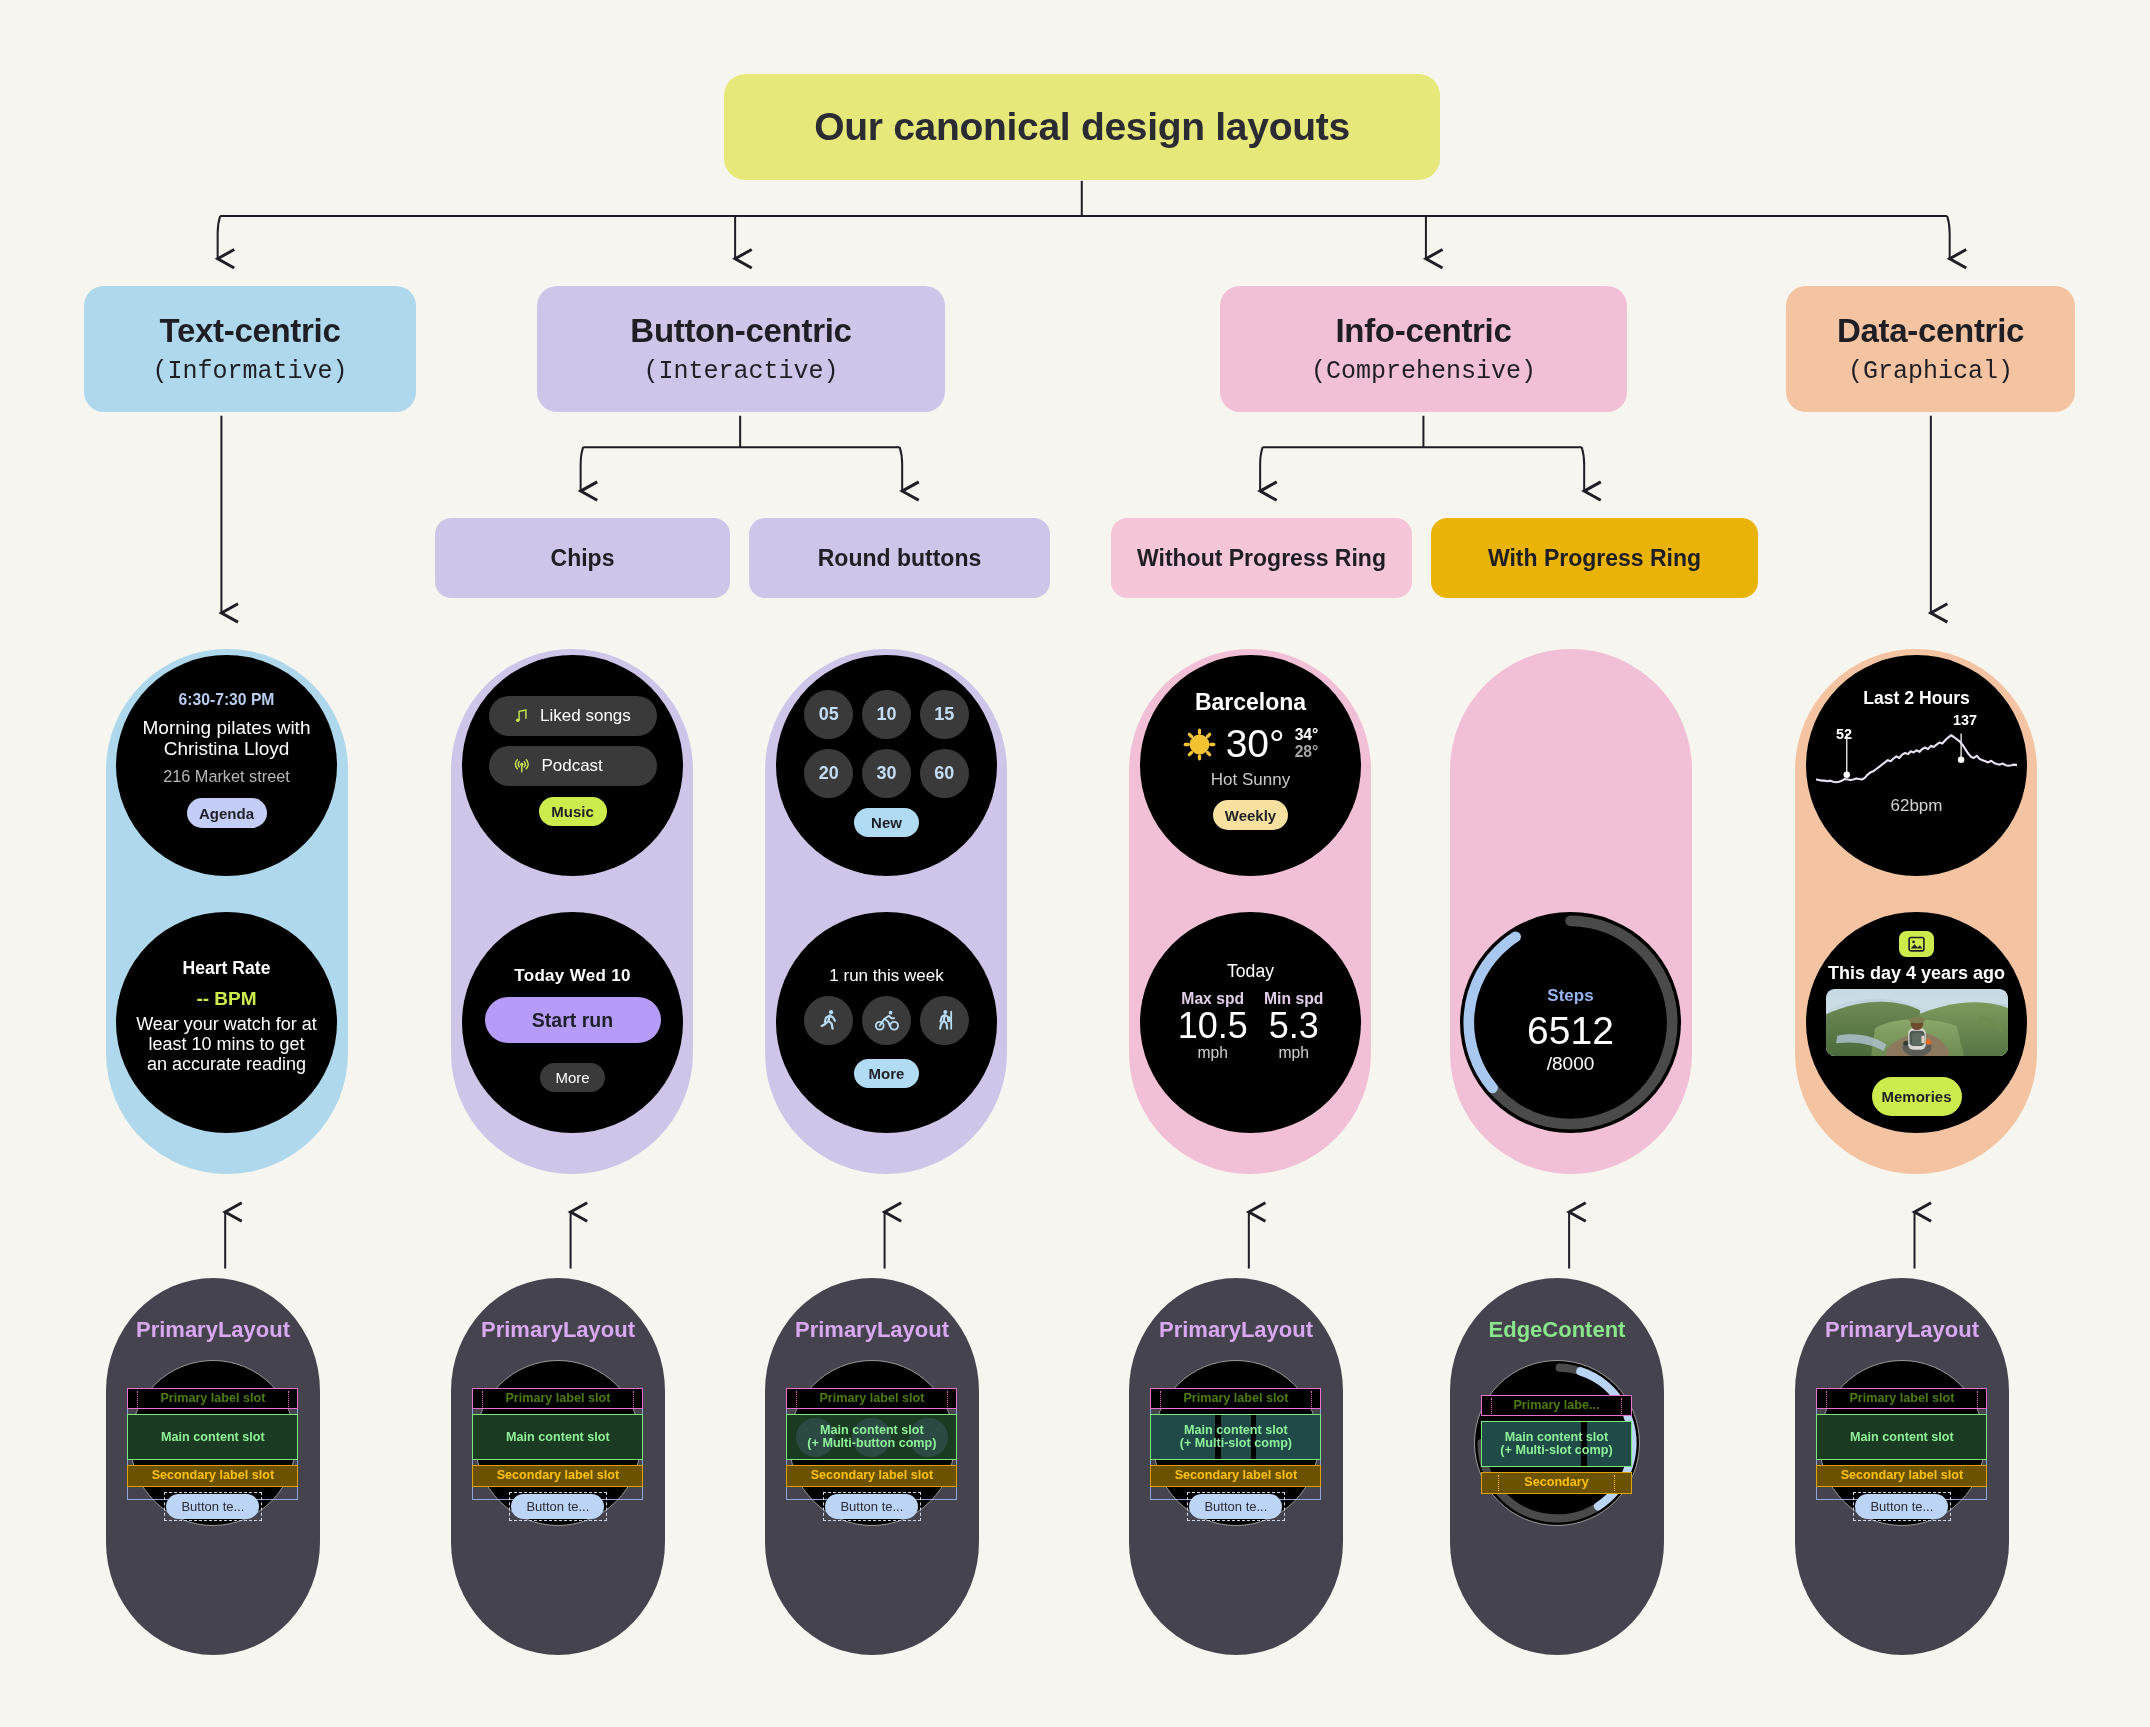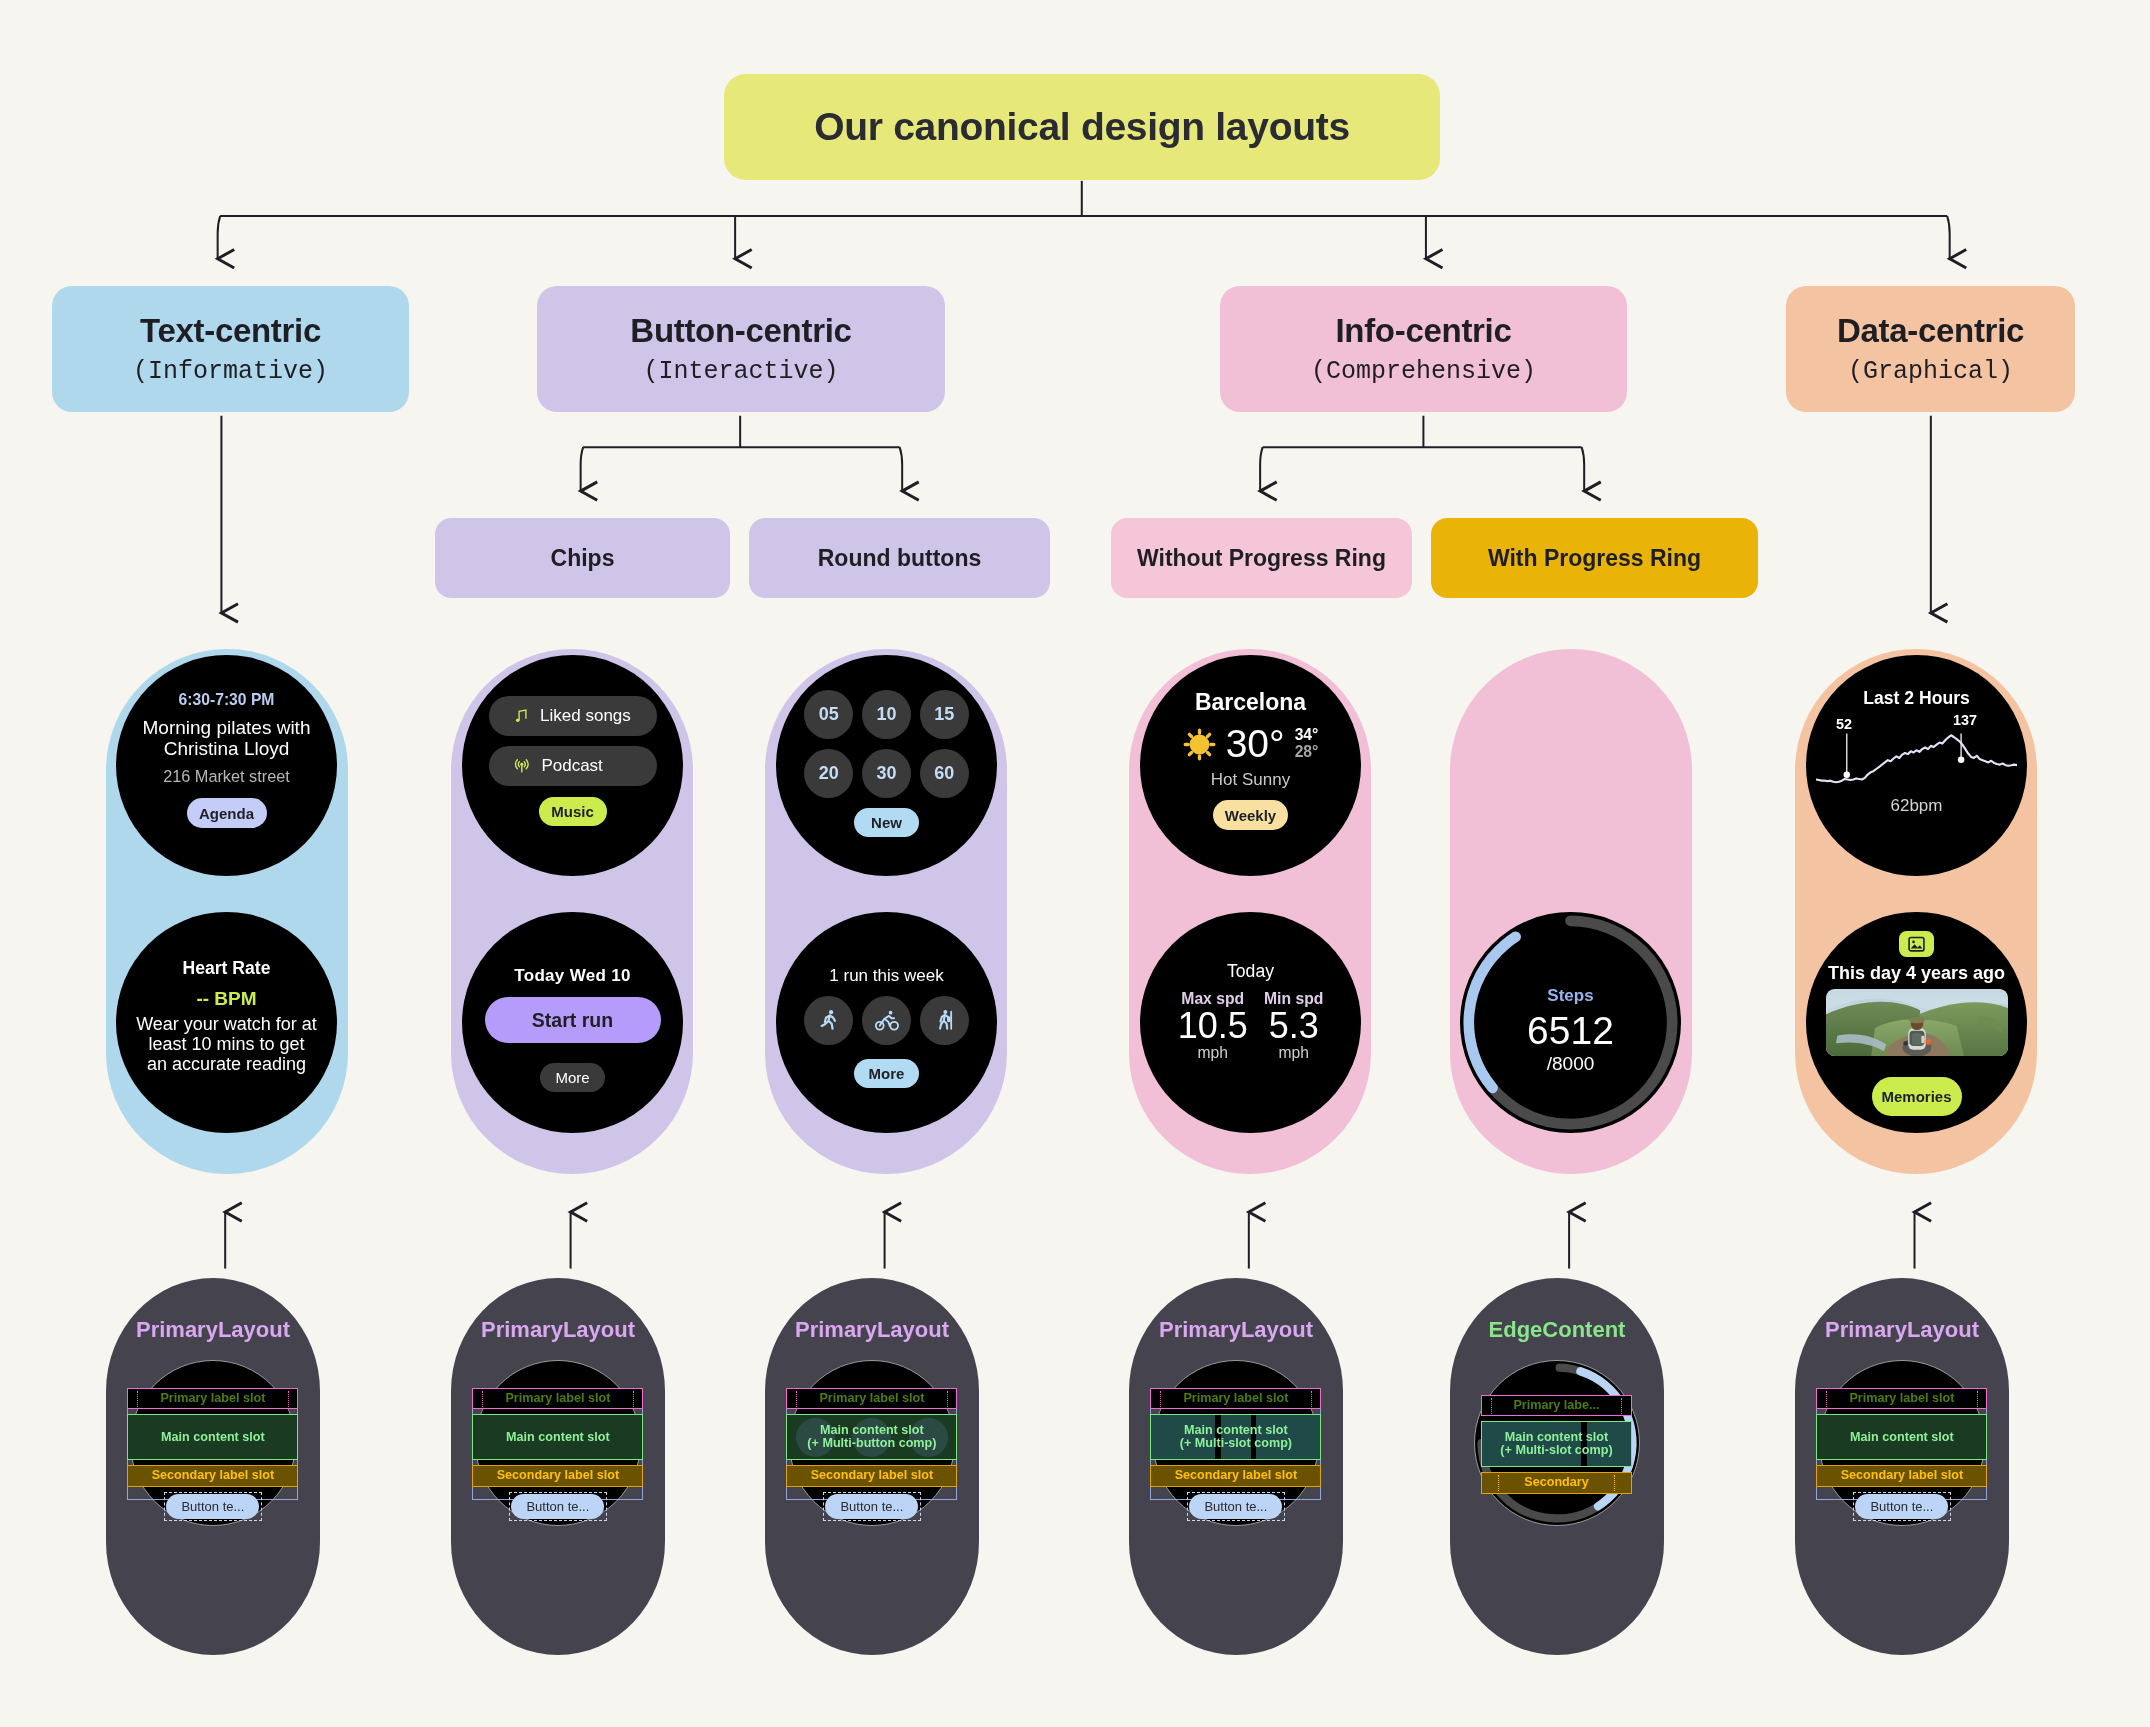--- a/index.html
+++ b/index.html
@@ -25,21 +25,21 @@
   #wires { position:absolute; left:0; top:0; width:2151px; height:1727px; pointer-events:none; }
 
   
   .cat {
     border-radius: 20px; display: flex; flex-direction: column;
     align-items: center; justify-content: center; gap: 6.3px;
   }
   .cat .name { font-size: 33px; font-weight: 700; color: #1e1e24; letter-spacing:-0.3px;}
   .cat .sub  { font-size: 25px; color: #1e1e24; font-family: "Liberation Mono","DejaVu Sans Mono",monospace; }
 
-  #cat-text   { left: 52px;  top: 286px; width: 357px; height: 126px; background: #afd8ec; }
+  #cat-text   { left: 84px;  top: 286px; width: 332px; height: 126px; background: #afd8ec; }
   #cat-button { left: 537px;  top: 286px; width: 408px; height: 126px; background: #cfc5e8; }
   #cat-info   { left: 1220px; top: 286px; width: 407px; height: 126px; background: #f2c0d6; }
   #cat-data   { left: 1786px; top: 286px; width: 289px; height: 126px; background: #f4c4a2; }
 
   
   .subchip {
     border-radius: 16.3px; display:flex; align-items:center; justify-content:center;
     font-size: 23px; font-weight: 700; color:#1e1e24;
   }
   #sub-chips   { left: 435px;  top: 518px; width: 295px; height: 80px; background:#cfc5e8; }
@@ -411,21 +411,21 @@
       </svg>
     </div>
     <div id="s5b-title">Steps</div>
     <div id="s5b-val">6512</div>
     <div id="s5b-goal">/8000</div>
   </div>
 
   <div class="screen s6 sc-top">
     <div id="s6a-title">Last 2 Hours</div>
     <div id="s6a-chart">
-      <span class="gl" style="left:20px; top:4px;">52</span>
+      <span class="gl" style="left:20px; top:14px;">52</span>
       <span class="gl" style="left:137px; top:0px;">137</span>
       <svg id="hr-svg" width="201" height="83" viewBox="0 0 320 132">
         <g stroke="#fff" stroke-width="2">
           <line x1="49" y1="34" x2="49" y2="100"></line>
           <line x1="231" y1="34" x2="231" y2="76"></line>
         </g>
         <polyline id="hr-path" fill="none" stroke="#e8e0f5" stroke-width="3.4" stroke-linejoin="round" stroke-linecap="round" points="0.0,107.4 4.6,108.3 9.1,109.2 13.7,109.2 18.3,110.1 22.9,109.2 27.4,111.0 32.0,111.8 36.6,111.0 41.1,109.2 45.7,106.6 50.3,107.4 54.9,108.3 59.4,107.4 64.0,105.7 68.6,106.6 73.1,107.4 77.7,104.8 82.3,99.5 86.9,96.0 91.4,94.2 96.0,90.7 100.6,87.2 105.1,83.7 109.7,80.2 114.3,76.6 118.9,78.4 123.4,74.0 128.0,70.5 132.6,73.1 137.1,67.8 141.7,65.2 146.3,67.0 150.9,62.6 155.4,64.3 160.0,60.8 164.6,63.4 169.1,59.0 173.7,56.4 178.3,59.0 182.9,53.8 187.4,55.5 192.0,52.0 196.6,48.5 201.1,50.2 205.7,45.0 210.3,40.6 214.9,37.0 219.4,39.7 224.0,43.2 228.6,46.7 233.1,52.0 237.7,59.0 242.3,66.1 246.9,71.4 251.4,73.1 256.0,69.6 260.6,74.9 265.1,76.6 269.7,78.4 274.3,80.2 278.9,77.5 283.4,81.0 288.0,82.8 292.6,83.7 297.1,81.9 301.7,84.6 306.3,85.4 310.9,84.6 315.4,83.7 320.0,84.6"></polyline>
         <circle cx="49" cy="100" r="5.2" fill="#fff"></circle>
         <circle cx="231" cy="76" r="5.2" fill="#fff"></circle>
       </svg>

